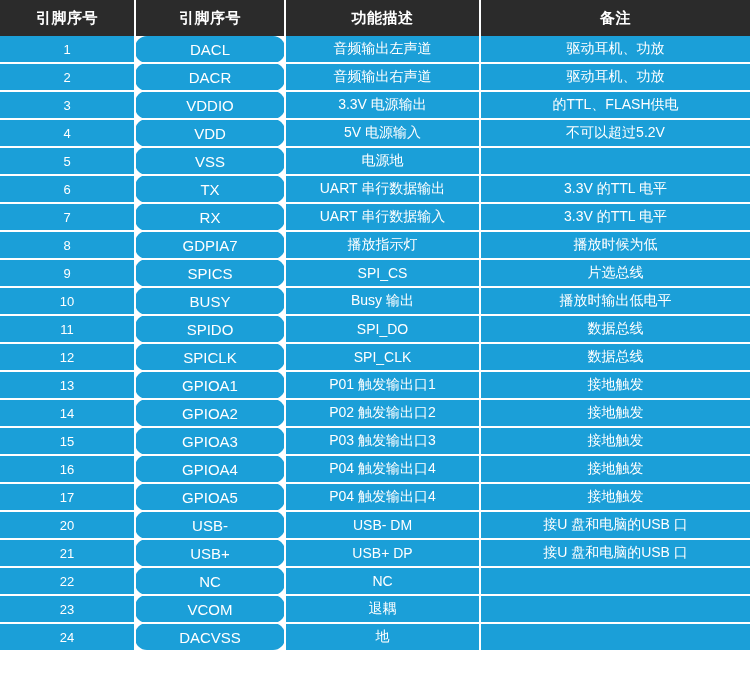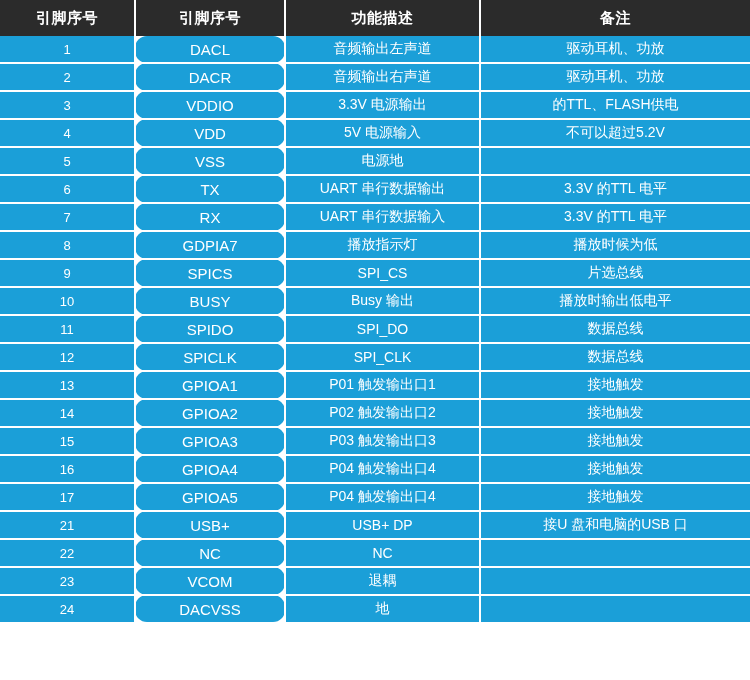--- a/index.html
+++ b/index.html
@@ -173,20 +173,26 @@
         <td class="col-func">P04 触发输出口4</td>
         <td class="col-note">接地触发</td>
       </tr>
       <tr>
         <td class="col-idx">17</td>
         <td class="col-name">GPIOA5</td>
         <td class="col-func">P04 触发输出口4</td>
         <td class="col-note">接地触发</td>
       </tr>
       <tr>
+        <td class="col-idx">20</td>
+        <td class="col-name">USB-</td>
+        <td class="col-func">USB- DM</td>
+        <td class="col-note">接U 盘和电脑的USB 口</td>
+      </tr>
+      <tr>
         <td class="col-idx">21</td>
         <td class="col-name">USB+</td>
         <td class="col-func">USB+ DP</td>
         <td class="col-note">接U 盘和电脑的USB 口</td>
       </tr>
       <tr>
         <td class="col-idx">22</td>
         <td class="col-name">NC</td>
         <td class="col-func">NC</td>
         <td class="col-note"></td>

